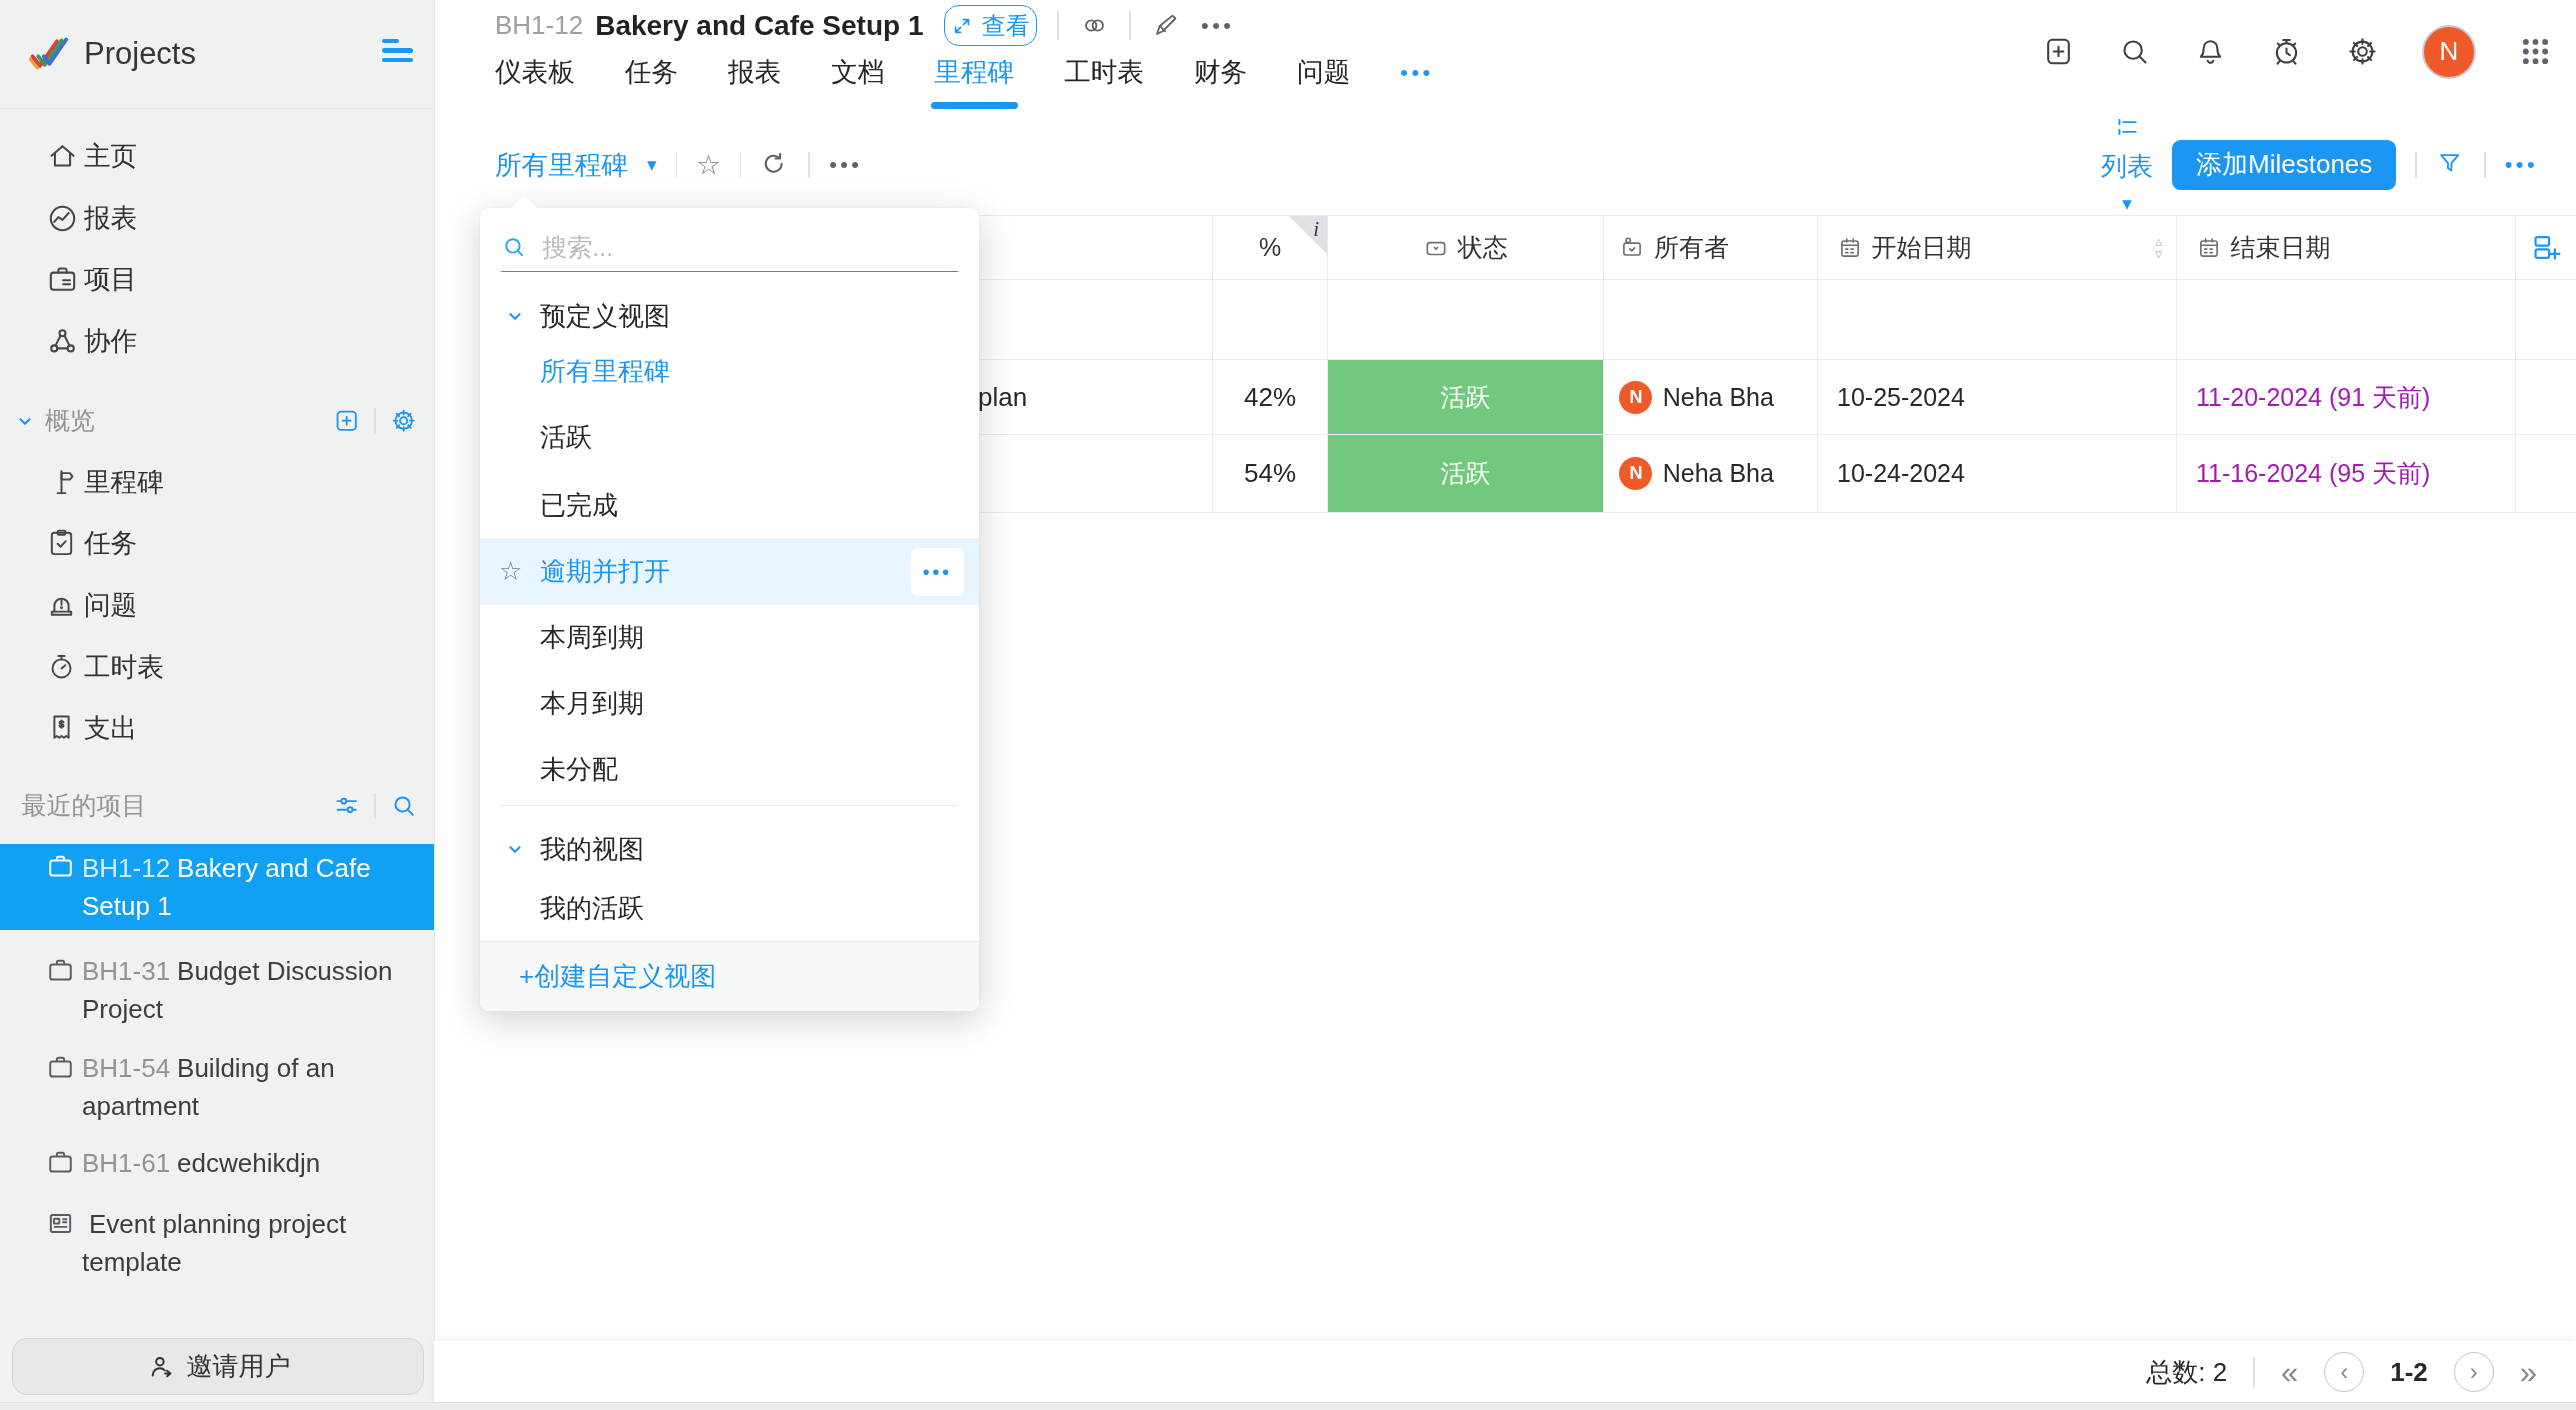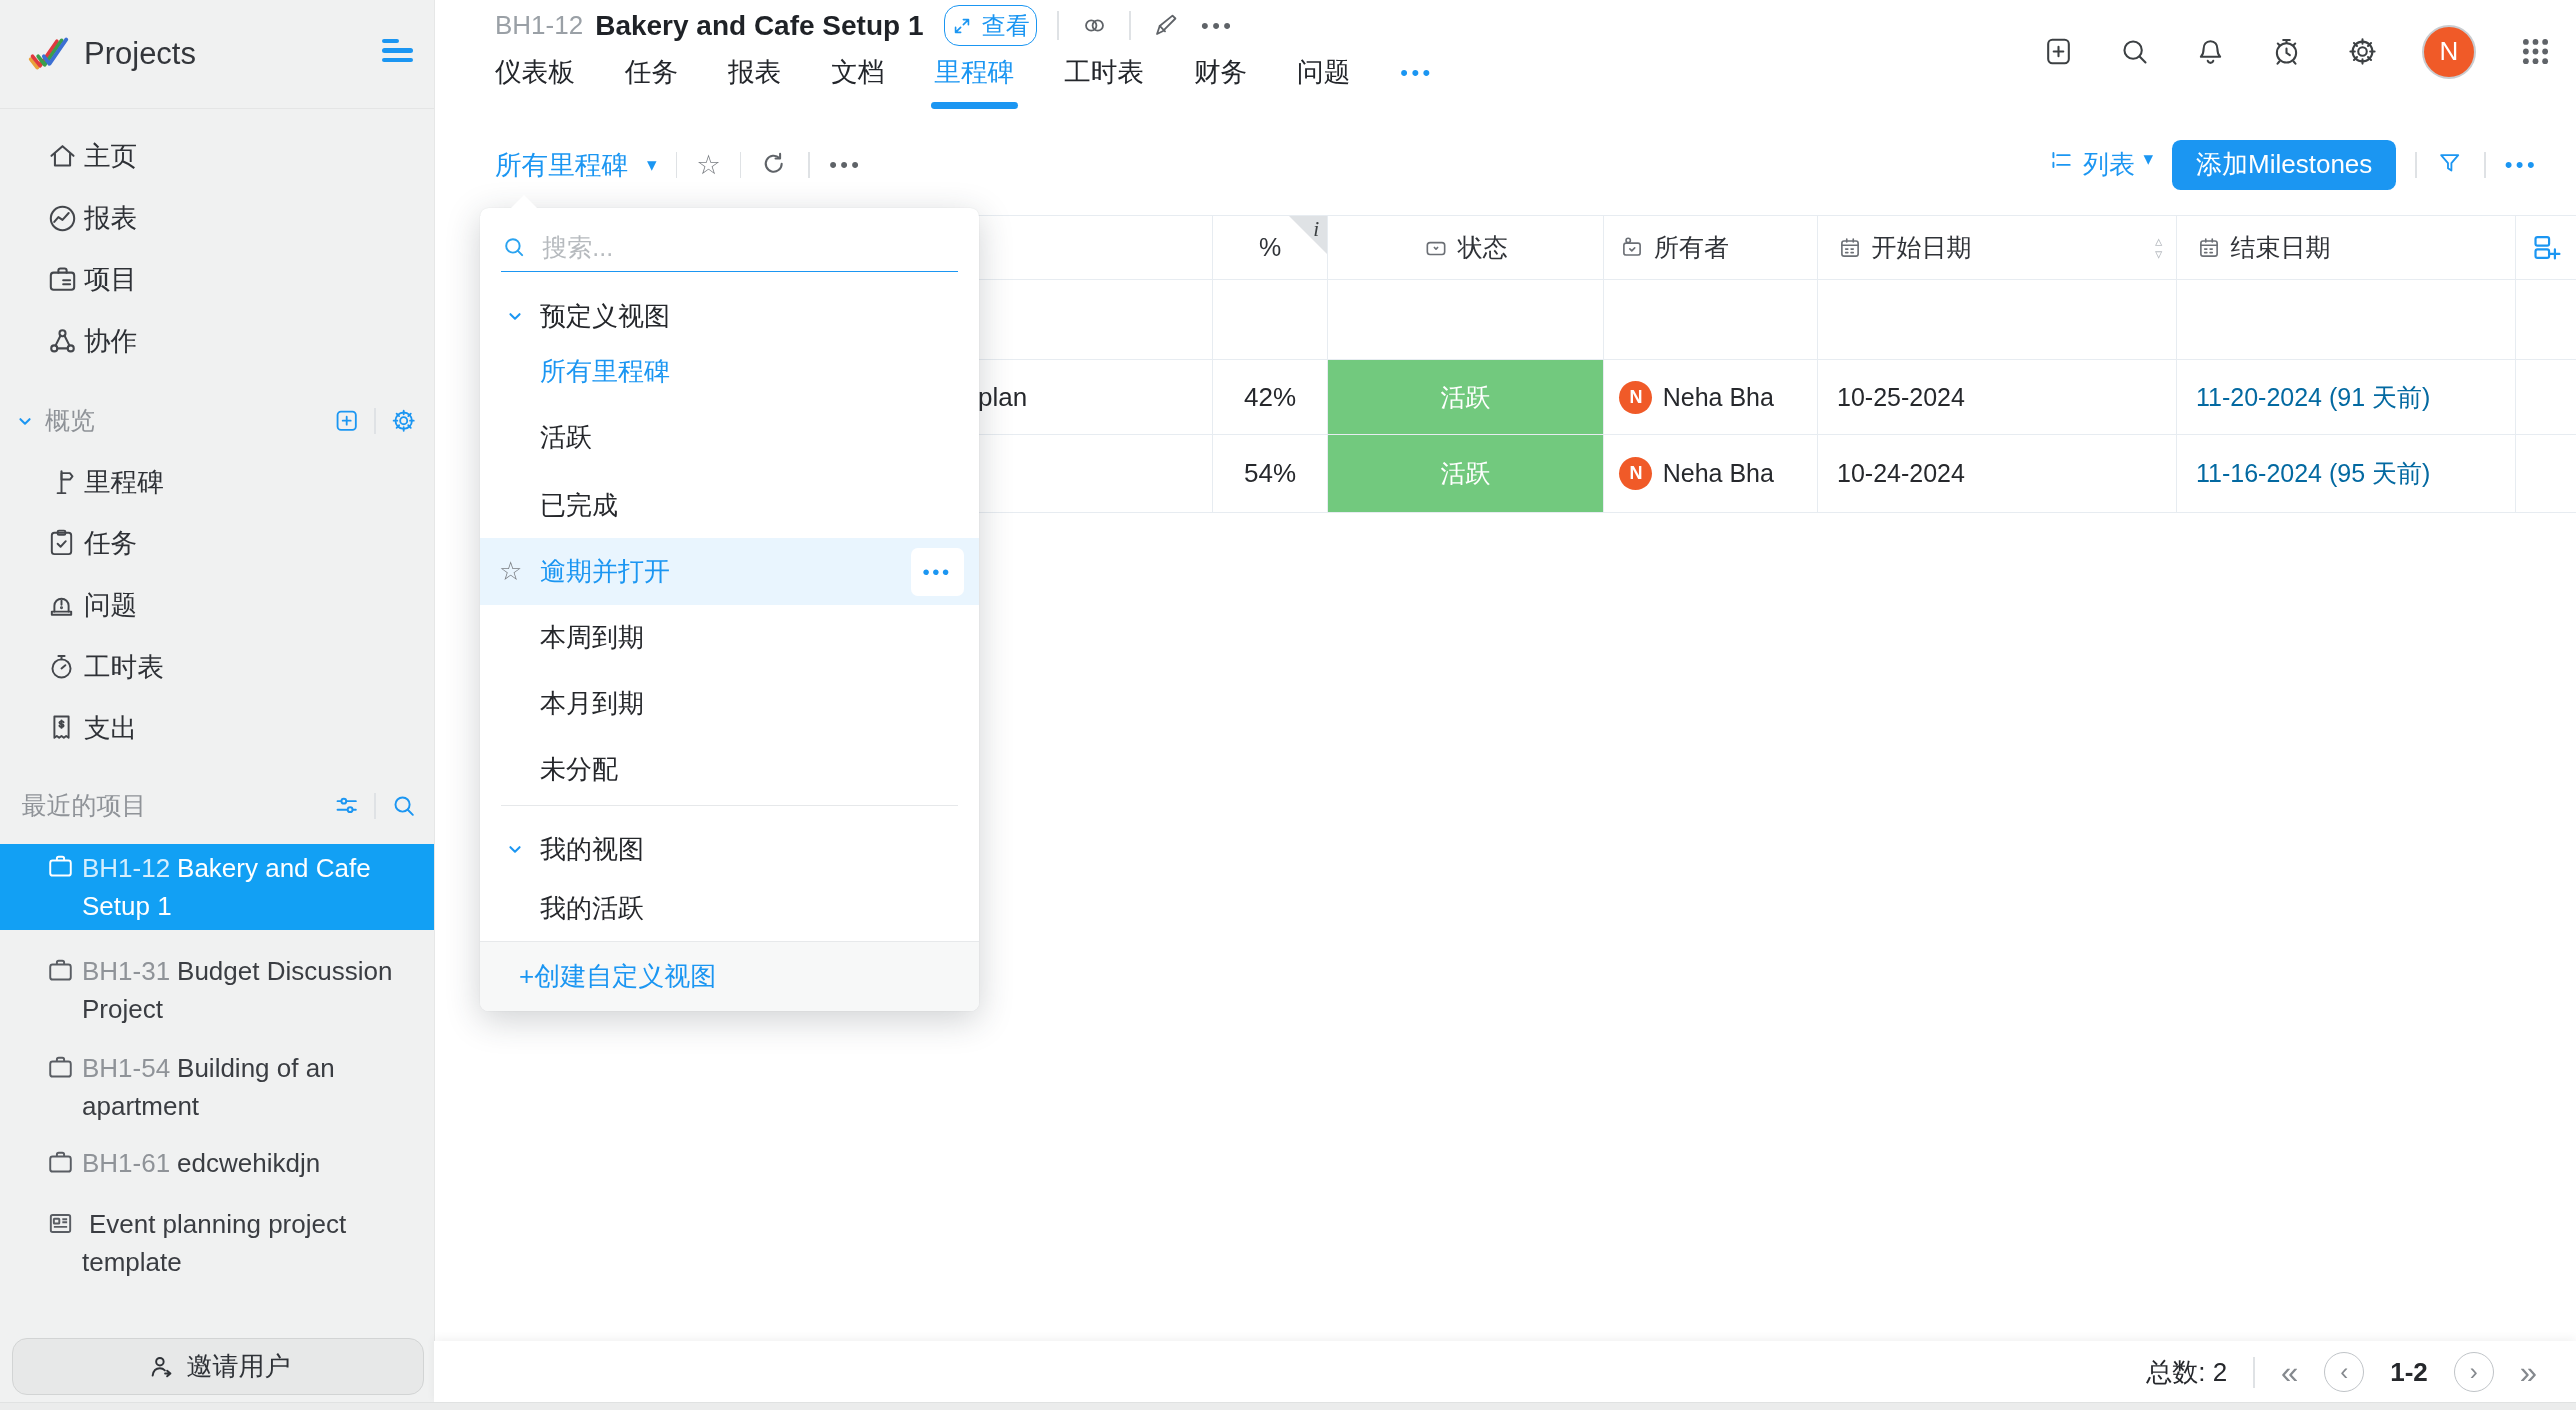--- a/index.html
+++ b/index.html
@@ -63,21 +63,21 @@
   #avatar{width:50px;height:50px;border-radius:50%;background:#f05a28;border:2.6px solid #c9ccd0;
           color:#fff;font-size:26px;display:flex;align-items:center;justify-content:center;cursor:pointer;}
 
   
   #toolbar-left{left:495px;top:137px;height:55px;display:flex;align-items:center;gap:19px;}
   #view-name{color:#1b96f2;font-size:26.6px;cursor:pointer;}
   .caret{color:#1b96f2;font-size:19px;}
   #fav-star{font-size:27.4px;color:#7a7e83;cursor:pointer;}
   #toolbar-left .vdiv{height:26px;}
   #toolbar-right{right:38px;top:137px;height:55px;display:flex;align-items:center;gap:19px;}
-  #layout-sel{display:flex;gap:8.6px;color:#1b96f2;font-size:26px;cursor:pointer;}
+  #layout-sel{display:flex;align-items:center;gap:8.6px;color:#1b96f2;font-size:26px;cursor:pointer;flex-direction:column;}
   #add-btn{height:50px;padding:0 24px;background:#1b96f2;border-radius:8.6px;color:#fff;font-size:26px;
            display:flex;align-items:center;cursor:pointer;}
   #toolbar-right .vdiv{height:26px;}
 
   
   #mtable{left:480px;top:215px;width:2096px;}
   .trow{display:flex;border-bottom:0.9px solid #e7ecf1;}
   .trow.hdr{border-top:0.9px solid #e7ecf1;height:63px;}
   .tcell{box-sizing:border-box;border-right:0.9px solid #e7ecf1;display:flex;align-items:center;overflow:hidden;}
   .tcell:last-child{border-right:none;}
@@ -99,21 +99,21 @@
   .r-empty{height:79px;}
   .r-data1{height:74px;}
   .r-data2{height:77px;}
   .pct-val{font-size:26px;color:#26282c;text-align:center;}
   .status-fill{width:100%;height:100%;background:#72c97e;display:flex;align-items:center;justify-content:center;
       color:#fff;font-size:25px;}
   .own-av{width:33px;height:33px;border-radius:50%;background:#f05a28;color:#fff;font-size:18px;font-weight:bold;
       display:flex;align-items:center;justify-content:center;flex:none;}
   .own-name{font-size:25px;color:#26282c;white-space:nowrap;}
   .date-txt{font-size:25px;color:#26282c;white-space:nowrap;}
-  .date-red{color:#0369a1;text-align:center;}
+  .date-red{color:#a21caf;text-align:center;}
   .name-frag{position:absolute;left:498px;font-size:26px;color:#26282c;}
   .addcol-ic{width:31px;height:31px;color:#1b96f2;cursor:pointer;}
 
   
   #vdrop{left:480px;top:208px;width:499px;height:803px;background:#fff;border-radius:8.6px;z-index:50;
          box-shadow:0 8.6px 34px rgba(40,50,60,.22),0 0 1.7px rgba(0,0,0,.08);}
   #vdrop .caret-up{position:absolute;left:31px;top:-13px;width:0;height:0;
          border-left:13.7px solid transparent;border-right:13.7px solid transparent;border-bottom:13.7px solid #fff;}
   #vd-search{position:absolute;left:20.6px;right:20.6px;top:15.4px;height:48px;border-bottom:1.7px solid #1b96f2;
          display:flex;align-items:center;gap:13.7px;}

